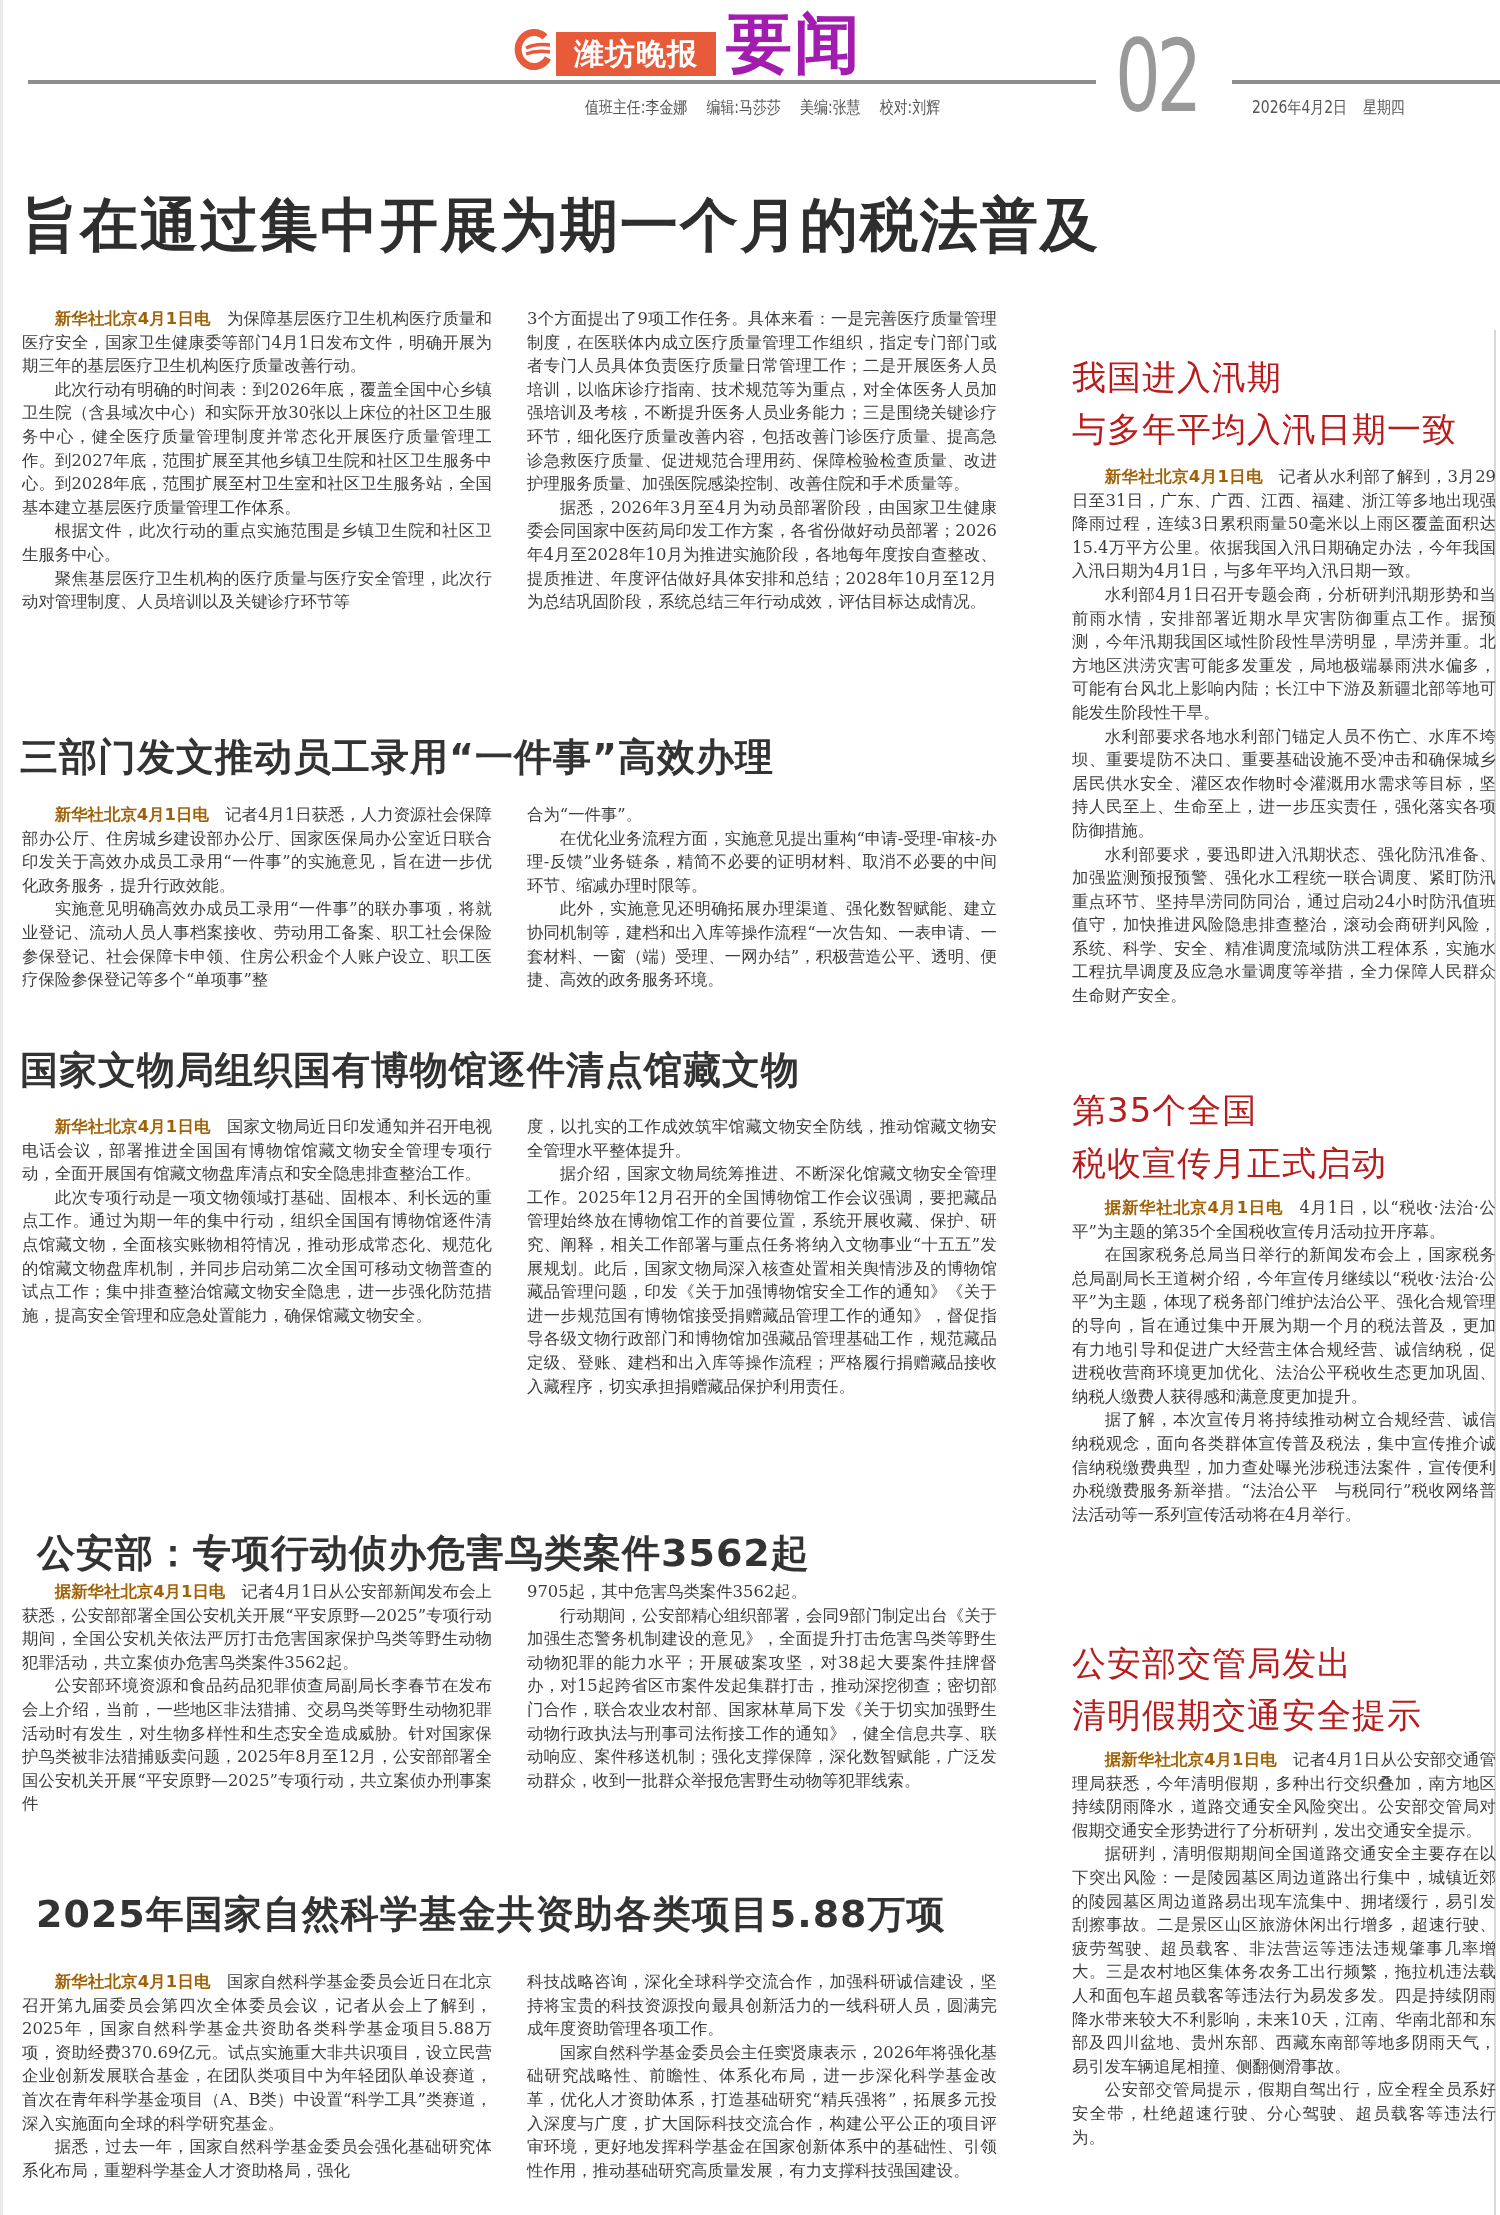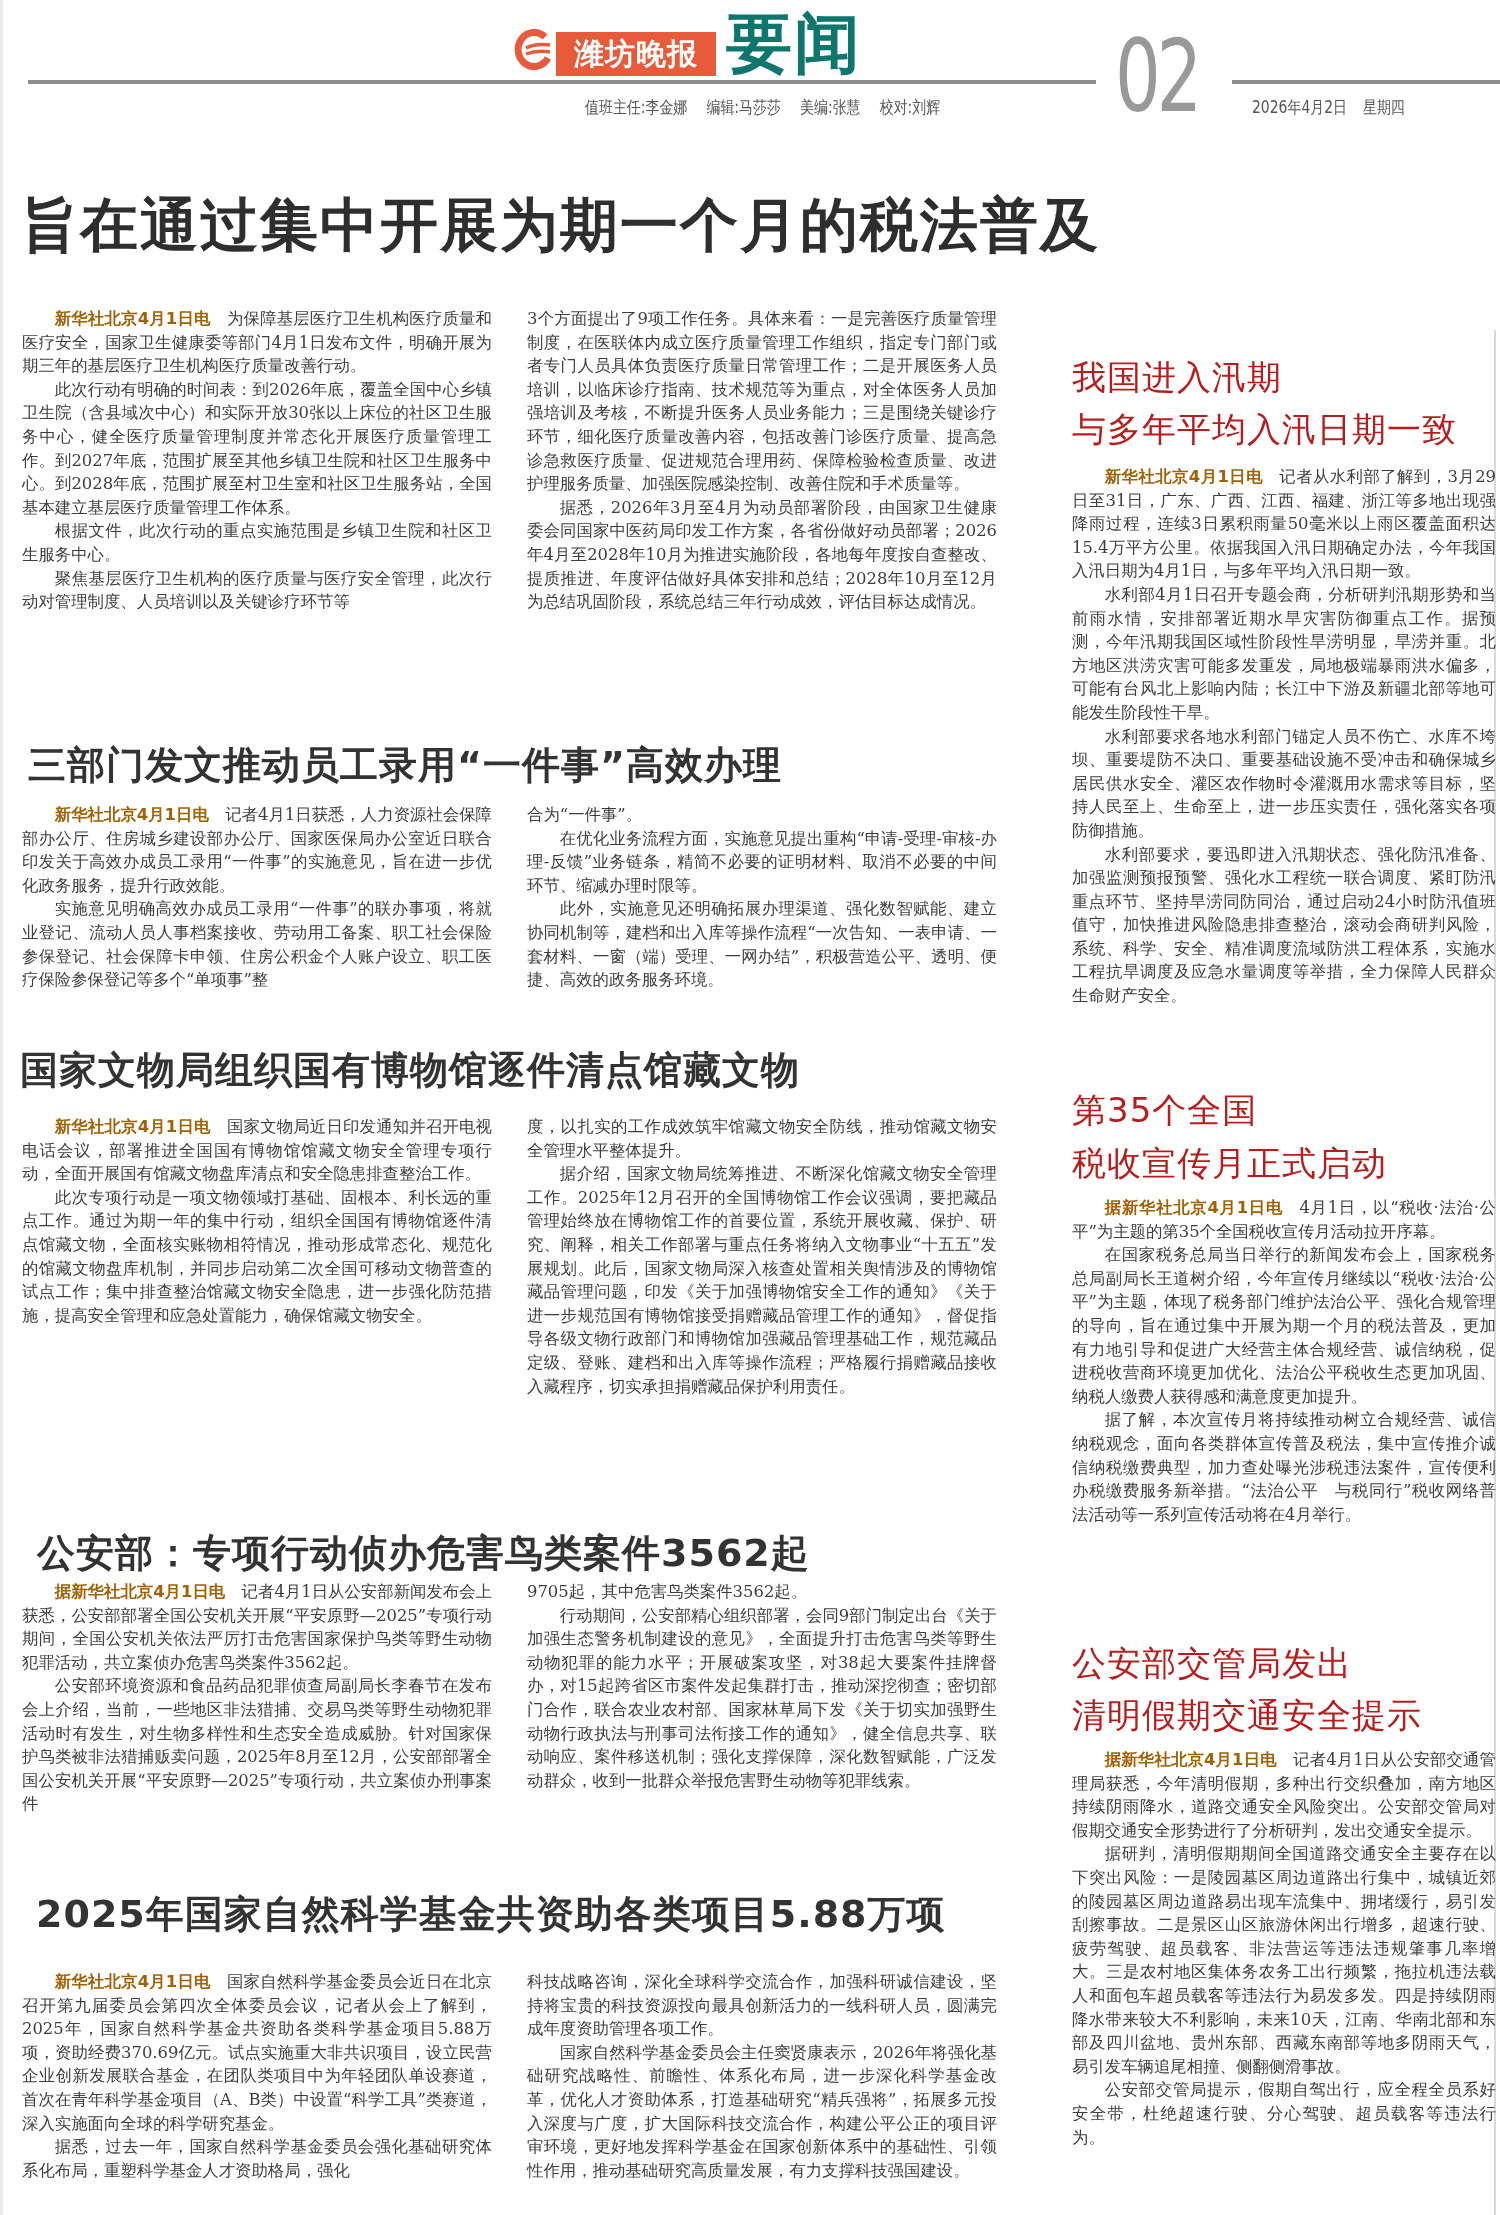--- a/index.html
+++ b/index.html
@@ -14,21 +14,21 @@
     position: absolute; left: 512px; top: 28px; width: 40px; height: 44px;
     color: #e85a3c; font: bold 40px/44px "DejaVu Sans", sans-serif; text-align: center;
   }
   .logo-box {
     position: absolute; left: 556px; top: 32px; width: 160px; height: 44px;
     background: #e75a3a; color: #fff;
     font: bold 30px/44px "DejaVu Sans", sans-serif; text-align: center; letter-spacing: 1px;
   }
   .section-name {
     position: absolute; left: 726px; top: 6px; height: 76px;
-    color: #0f766e; font: bold 66px/76px "DejaVu Sans", sans-serif; letter-spacing: 2px;
+    color: #a21caf; font: bold 66px/76px "DejaVu Sans", sans-serif; letter-spacing: 2px;
   }
   .page-num {
     position: absolute; left: 1115px; top: 22px; width: 95px; height: 110px;
     color: #999; font: 100px/110px "DejaVu Sans", sans-serif; letter-spacing: -6px;
     transform: scaleX(0.72); transform-origin: left top;
   }
   .credits {
     position: absolute; left: 585px; top: 96px; font: 17px/22px "DejaVu Sans", sans-serif;
     color: #555; white-space: nowrap; transform: scaleX(0.82); transform-origin: left top;
   }
@@ -103,21 +103,21 @@
     <p>根据文件，此次行动的重点实施范围是乡镇卫生院和社区卫生服务中心。</p>
     <p>聚焦基层医疗卫生机构的医疗质量与医疗安全管理，此次行动对管理制度、人员培训以及关键诊疗环节等</p>
   </div>
   <div class="col" style="left:527px; top:307px; width:470px;">
     <p class="cont">3个方面提出了9项工作任务。具体来看：一是完善医疗质量管理制度，在医联体内成立医疗质量管理工作组织，指定专门部门或者专门人员具体负责医疗质量日常管理工作；二是开展医务人员培训，以临床诊疗指南、技术规范等为重点，对全体医务人员加强培训及考核，不断提升医务人员业务能力；三是围绕关键诊疗环节，细化医疗质量改善内容，包括改善门诊医疗质量、提高急诊急救医疗质量、促进规范合理用药、保障检验检查质量、改进护理服务质量、加强医院感染控制、改善住院和手术质量等。</p>
     <p>据悉，2026年3月至4月为动员部署阶段，由国家卫生健康委会同国家中医药局印发工作方案，各省份做好动员部署；2026年4月至2028年10月为推进实施阶段，各地每年度按自查整改、提质推进、年度评估做好具体安排和总结；2028年10月至12月为总结巩固阶段，系统总结三年行动成效，评估目标达成情况。</p>
   </div>
 </article>
 
 <article>
-  <h2 class="hl" style="left:20px; top:733px; margin:8px;">三部门发文推动员工录用“一件事”高效办理</h2>
+  <h2 class="hl" style="left:20px; top:733px; margin:0;">三部门发文推动员工录用“一件事”高效办理</h2>
   <div class="col" style="left:22px; top:803px; width:470px;">
     <p><span class="lead-in">新华社北京4月1日电</span><span>记者4月1日获悉，人力资源社会保障部办公厅、住房城乡建设部办公厅、国家医保局办公室近日联合印发关于高效办成员工录用“一件事”的实施意见，旨在进一步优化政务服务，提升行政效能。</span></p>
     <p>实施意见明确高效办成员工录用“一件事”的联办事项，将就业登记、流动人员人事档案接收、劳动用工备案、职工社会保险参保登记、社会保障卡申领、住房公积金个人账户设立、职工医疗保险参保登记等多个“单项事”整</p>
   </div>
   <div class="col" style="left:527px; top:803px; width:470px;">
     <p class="cont">合为“一件事”。</p>
     <p>在优化业务流程方面，实施意见提出重构“申请-受理-审核-办理-反馈”业务链条，精简不必要的证明材料、取消不必要的中间环节、缩减办理时限等。</p>
     <p>此外，实施意见还明确拓展办理渠道、强化数智赋能、建立协同机制等，建档和出入库等操作流程“一次告知、一表申请、一套材料、一窗（端）受理、一网办结”，积极营造公平、透明、便捷、高效的政务服务环境。</p>
   </div>
 </article>

